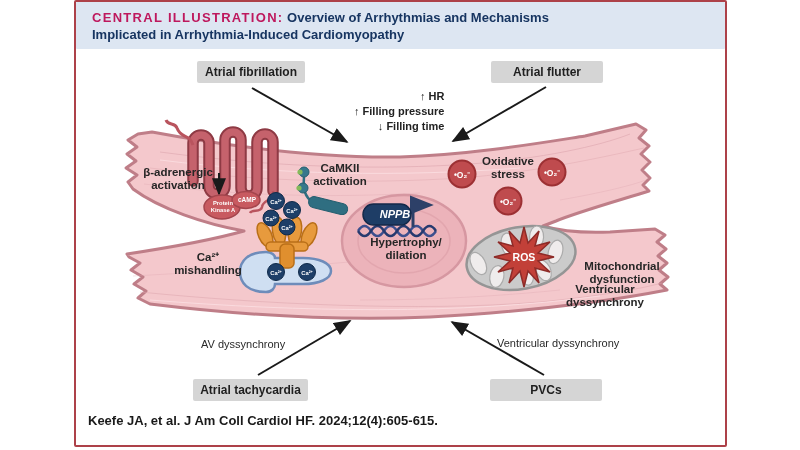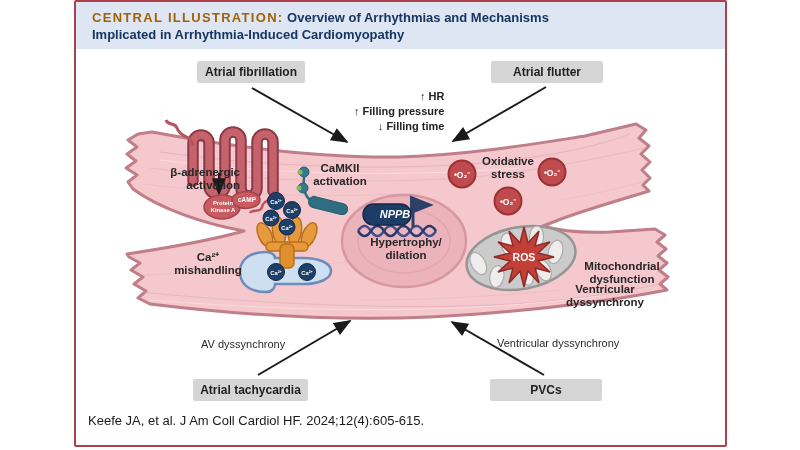--- a/index.html
+++ b/index.html
@@ -3,34 +3,34 @@
 <meta charset="utf-8">
 <style>
   html,body{margin:0;padding:0;background:#fff;}
   #stage{position:relative;width:800px;height:450px;background:#fff;overflow:hidden;
          font-family:"Liberation Sans",sans-serif;}
   .frame{position:absolute;left:74px;top:0;width:653px;height:447px;box-sizing:border-box;
          border:2.5px solid #ad4149;background:#fff;border-radius:2px;}
   .header{position:absolute;left:0;top:0;width:100%;height:47px;background:#dde6f2;
           box-sizing:border-box;padding:7px 10px 0 16px;border-radius:1px;}
   .hline{font-size:13px;font-weight:700;line-height:17px;white-space:nowrap;}
-  .hdr-red{color:#a16207;letter-spacing:1.3px;}
+  .hdr-red{color:#be185d;letter-spacing:1.3px;}
   .hdr-navy{color:#173561;}
   svg.overlay{position:absolute;left:0;top:0;pointer-events:none;}
   .box{position:absolute;background:#d5d5d5;border-radius:2px;display:flex;align-items:center;
        justify-content:center;font-size:12px;font-weight:700;color:#1f1f1f;}
   .lbl{position:absolute;color:#262626;font-weight:600;font-size:11.5px;line-height:13px;
        text-align:center;}
   .plain{position:absolute;color:#2a2a2a;font-weight:500;font-size:11px;white-space:nowrap;}
   .hemo{position:absolute;left:354px;top:89px;font-size:11px;font-weight:600;color:#222;
         line-height:15px;text-align:right;}
   .nppb-txt{position:absolute;left:371px;top:204px;width:48px;height:21px;line-height:21px;
             text-align:center;color:#fff;font-style:italic;font-weight:700;font-size:11px;}
   .tiny{position:absolute;text-align:center;color:#fff;font-weight:700;}
-  .citation{position:absolute;left:88px;top:413px;font-size:13px;font-weight:400;color:#1a1a1a;}
+  .citation{position:absolute;left:88px;top:413px;font-size:13px;font-weight:700;color:#1a1a1a;}
 </style>
 </head>
 <body>
 
 <div id="stage">
 
   <div class="frame">
     <div class="header">
       <div class="hline"><span class="hdr-red">CENTRAL ILLUSTRATION:</span>
         <span class="hdr-navy">Overview of Arrhythmias and Mechanisms</span></div>
@@ -157,21 +157,21 @@
 
   <div class="hemo">
     <div>↑ HR</div>
     <div>↑ Filling pressure</div>
     <div>↓ Filling time</div>
   </div>
 
   <div class="plain" style="left:201px;top:338px;">AV dyssynchrony</div>
   <div class="plain" style="left:497px;top:337px;">Ventricular dyssynchrony</div>
 
-  <div class="lbl" style="left:144px;top:166px;width:96px;text-align:right;">
+  <div class="lbl" style="left:130px;top:166px;width:96px;">
     <div>β-adrenergic</div>
     <div>activation</div>
   </div>
   <div class="lbl" style="left:300px;top:162px;width:80px;">
     <div>CaMKII</div>
     <div>activation</div>
   </div>
   <div class="lbl" style="left:162px;top:251px;width:92px;">
     <div>Ca²⁺</div>
     <div>mishandling</div>

